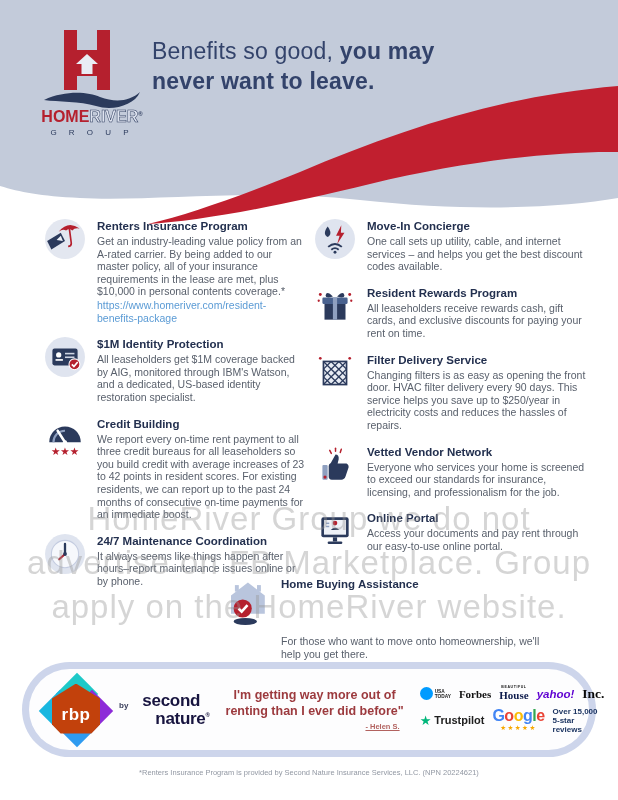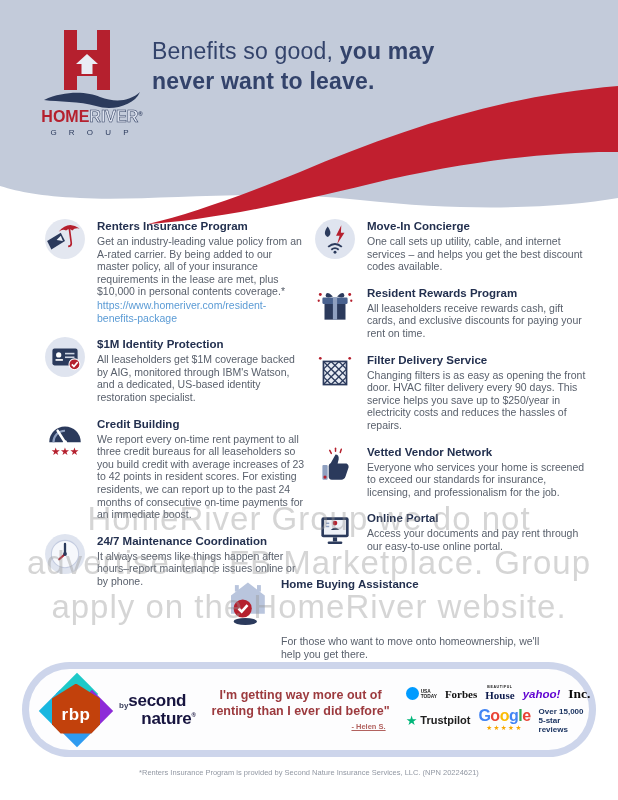--- a/index.html
+++ b/index.html
@@ -36,21 +36,21 @@
   .rbp{position:relative;width:62px;height:62px;flex:0 0 62px;}
   .rbp .d{position:absolute;width:30px;height:30px;}
   .rbp .d1{background:#1ec9c8;top:0;left:17px;transform:rotate(45deg);}
   .rbp .d2{background:#2f9bf0;bottom:0;left:17px;transform:rotate(45deg);}
   .rbp .d3{background:#19b7e0;top:17px;left:0;transform:rotate(45deg);}
   .rbp .d4{background:#8d2bd8;top:17px;right:0;transform:rotate(45deg);}
   .rbp-house{position:absolute;top:5px;left:7px;width:48px;height:50px;background:#c2410c;
      clip-path:polygon(50% 0%,100% 30%,100% 82%,82% 100%,18% 100%,0% 82%,0% 30%);
      display:flex;align-items:flex-end;justify-content:center;}
   .rbp-house span{color:#fff;font-weight:bold;font-size:17px;margin-bottom:9px;letter-spacing:.5px;}
-  .sn{display:flex;gap:0;flex:0 0 auto;}
+  .sn{display:flex;gap:14px;flex:0 0 auto;}
   .sn .by{font-size:8px;color:#3a3f5c;margin-top:8px;font-weight:600;}
   .sn .words{font-size:17px;font-weight:800;color:#17143f;line-height:15px;letter-spacing:-.3px;}
   .sn .words .l2{padding-left:13px;}
   .sn sup{font-size:6px;}
   .quote{width:186px;text-align:center;color:#9c3a3e;font-weight:bold;
          font-size:12.5px;line-height:1.35;flex:0 0 186px;}
   .quote .attr{display:block;font-size:7.5px;color:#b2625f;font-weight:600;text-align:right;
          margin-top:2px;padding-right:8px;text-decoration:underline;}
   .press{display:flex;flex-direction:column;gap:5px;flex:1;}
   .press-row{display:flex;align-items:center;gap:8px;}

